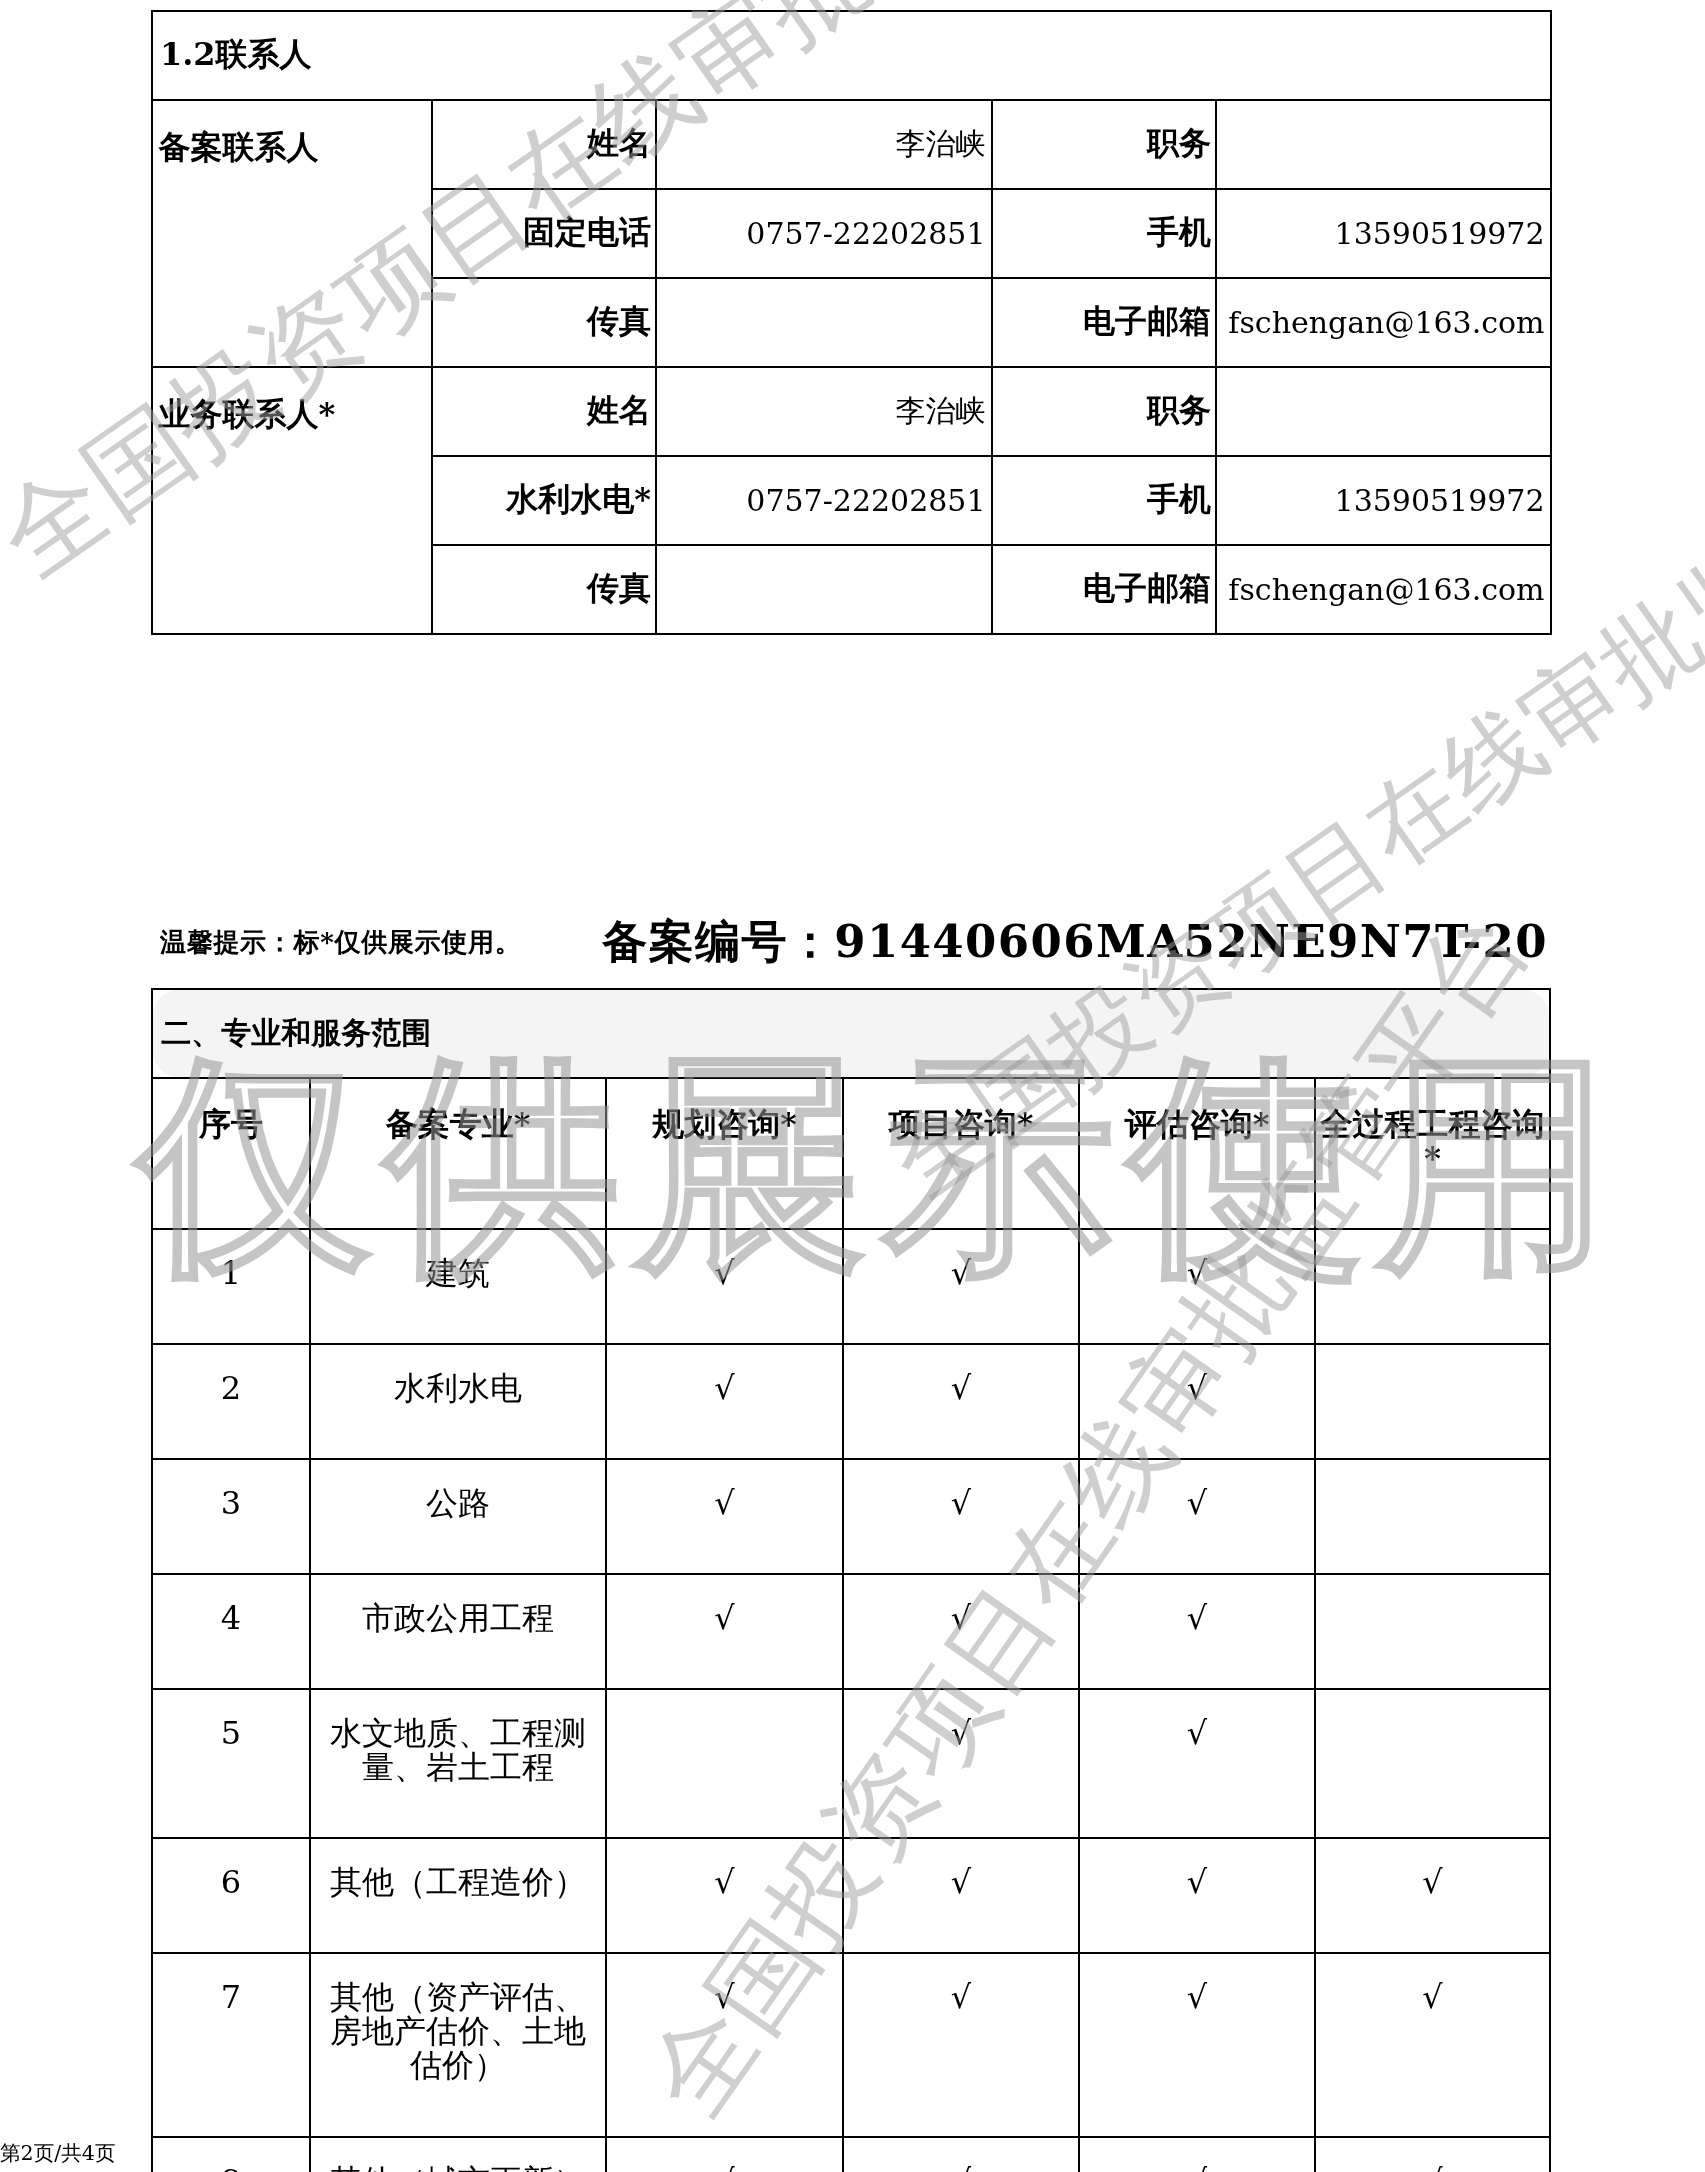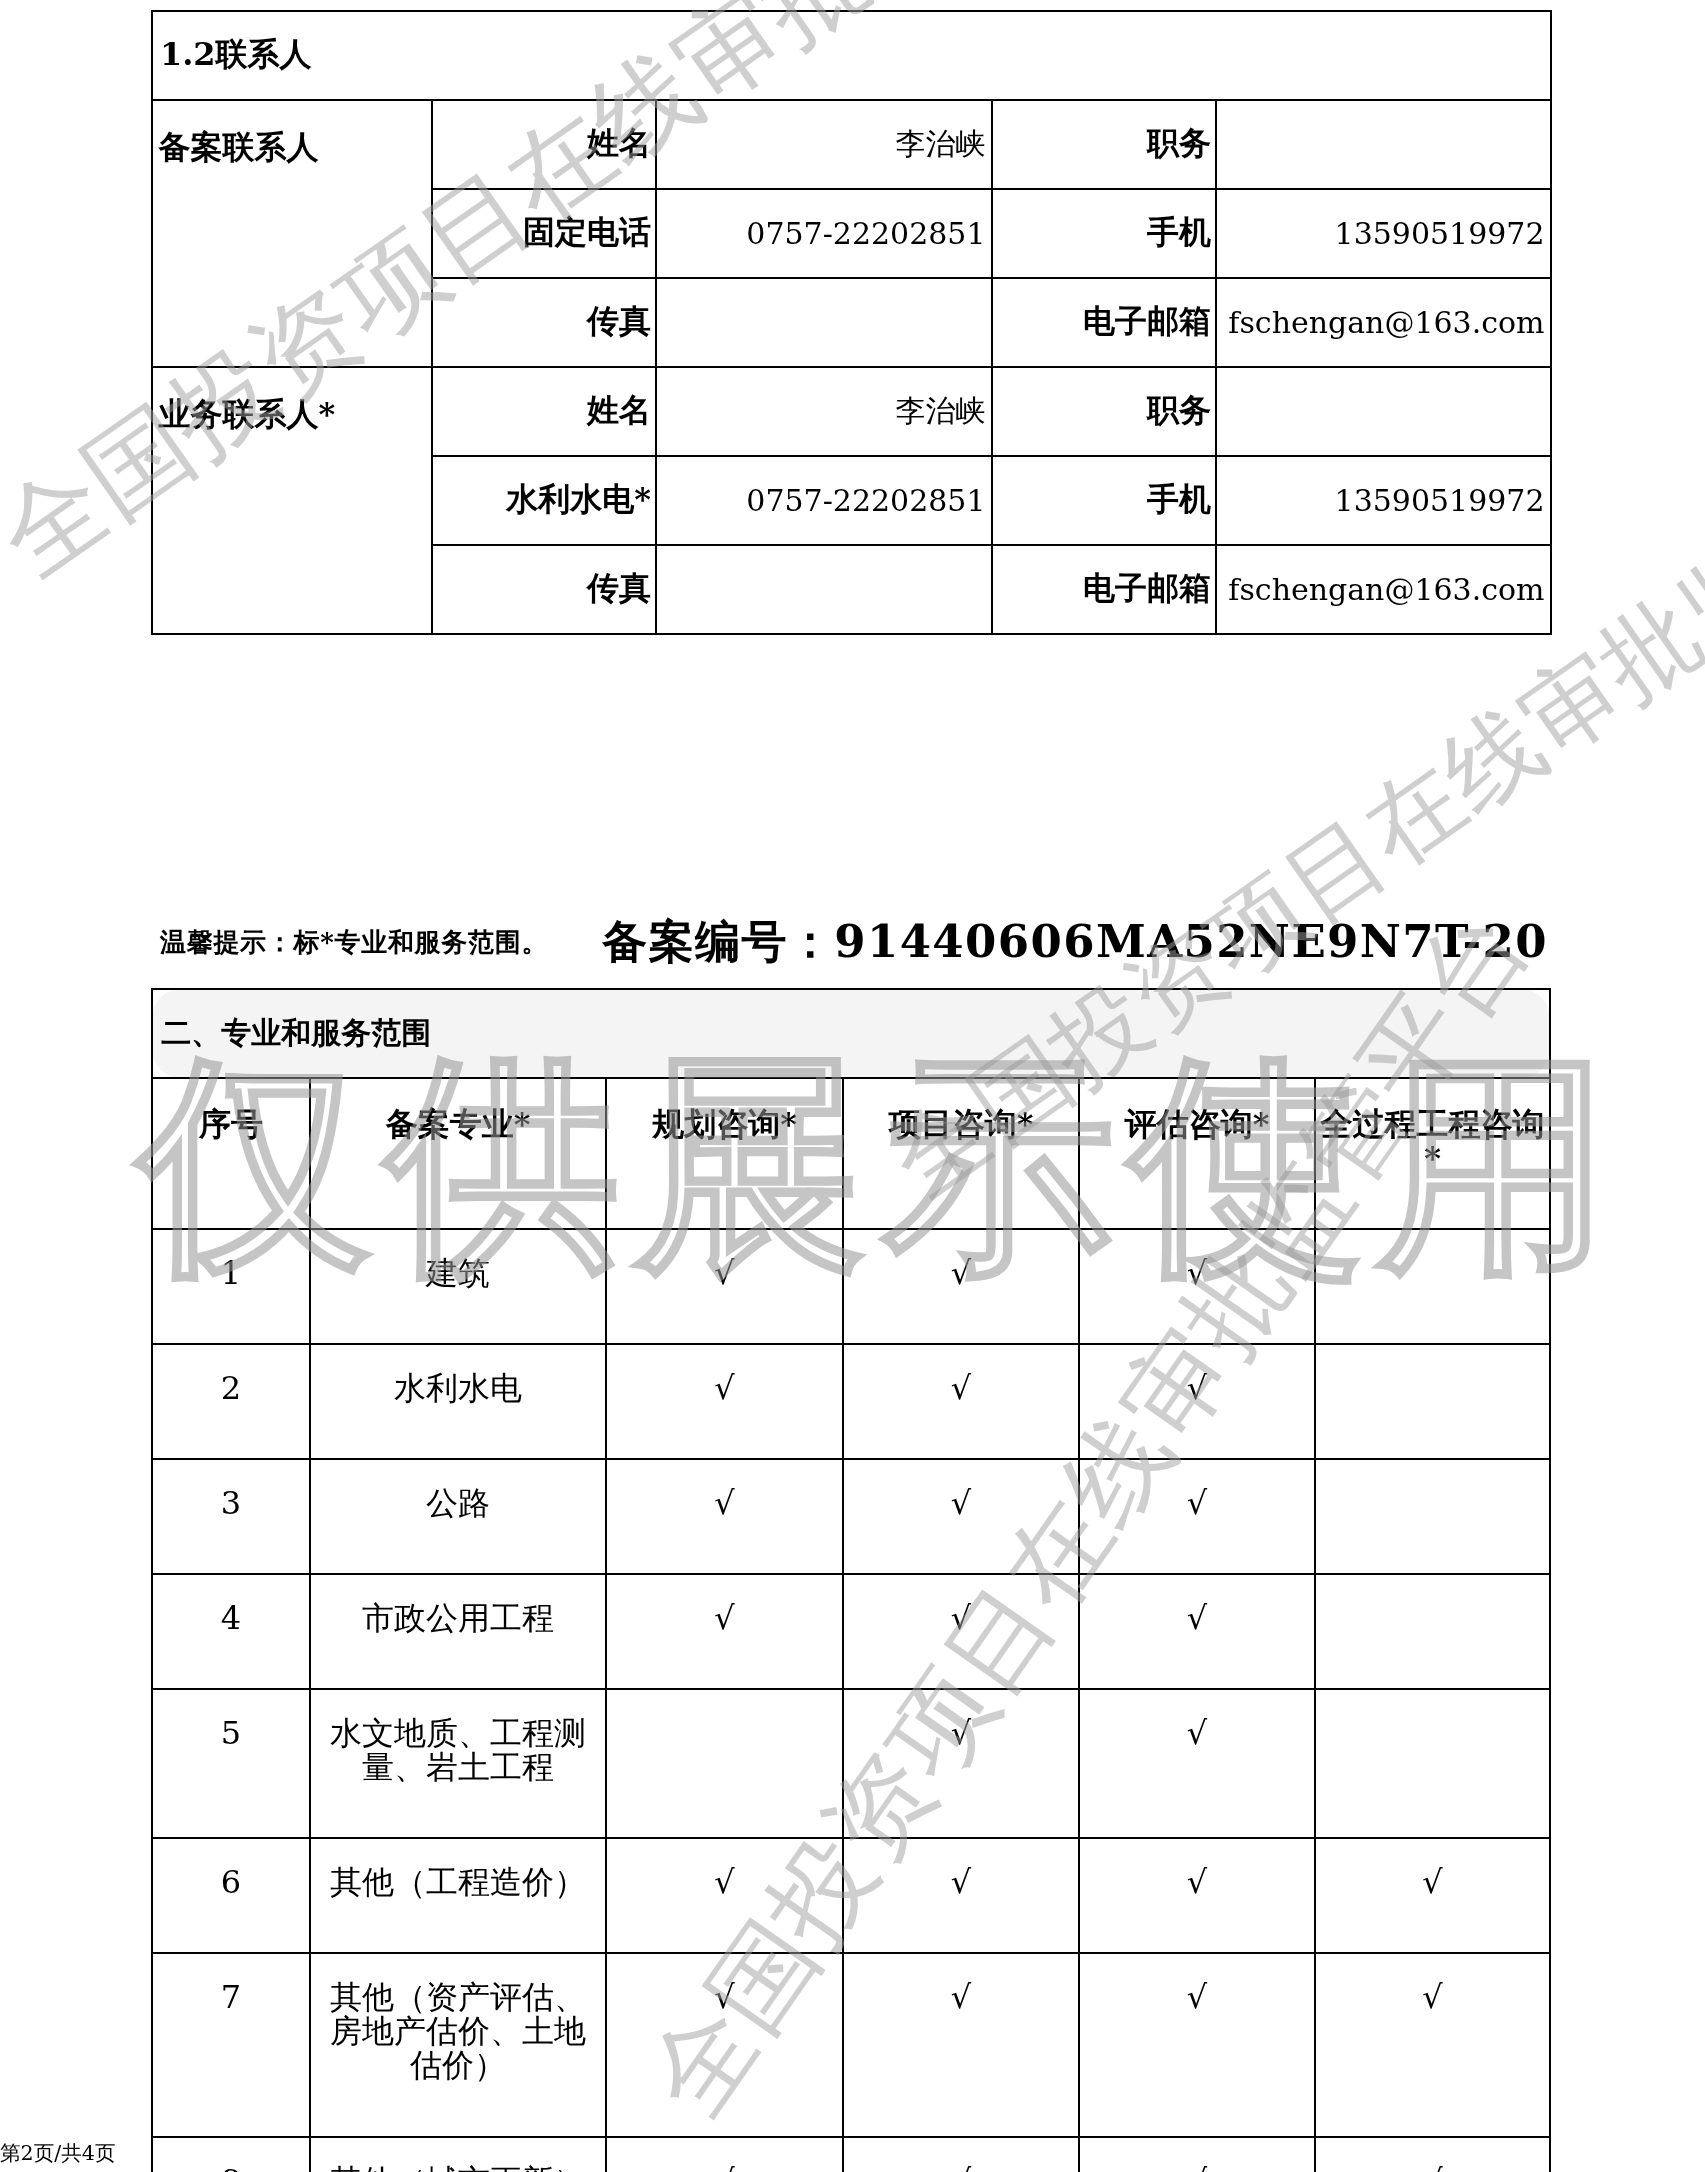--- a/index.html
+++ b/index.html
@@ -92,21 +92,21 @@
   </tr>
   <tr>
     <td class="label">传真</td>
     <td class="value"></td>
     <td class="label">电子邮箱</td>
     <td class="value">fschengan@163.com</td>
   </tr>
 </tbody>
   </table>
 
-<div class="abs hint">温馨提示：标*专业和服务范围。</div>
+<div class="abs hint">温馨提示：标*仅供展示使用。</div>
 <div class="abs record-no">备案编号：91440606MA52NE9N7T-20</div>
 
 <table class="t2">
   <colgroup>
     <col style="width:158px">
       <col style="width:296px">
       <col style="width:237px">
       <col style="width:236px">
       <col style="width:236px">
       <col style="width:235px">

